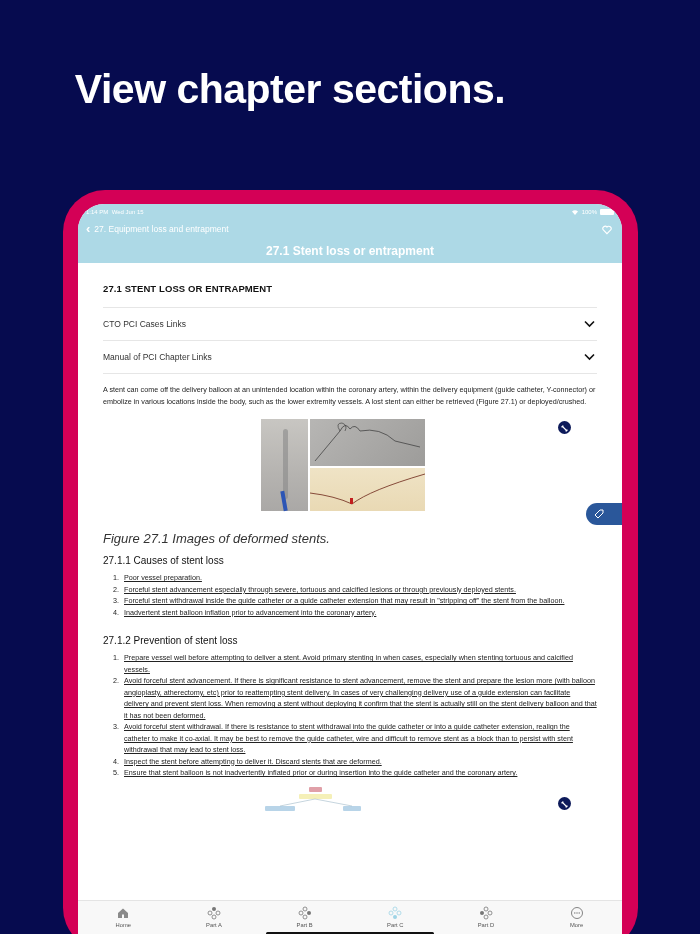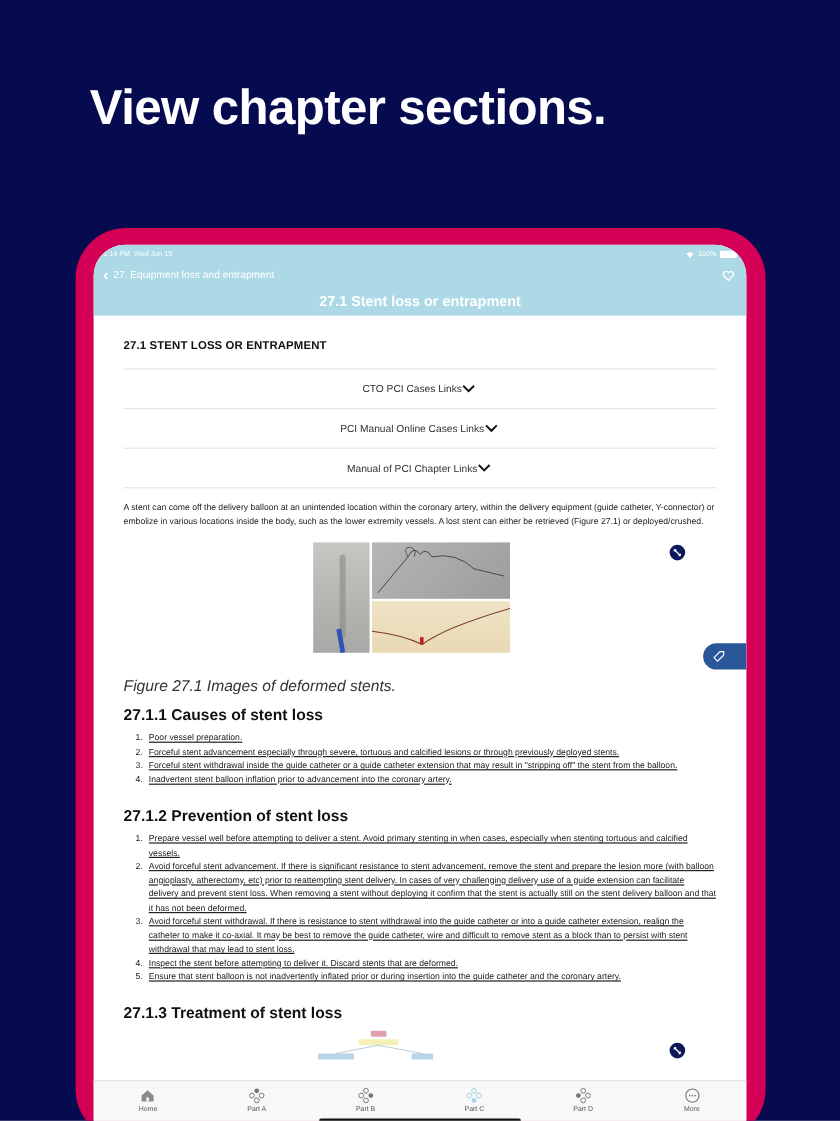--- a/index.html
+++ b/index.html
@@ -48,21 +48,21 @@
       position: absolute; left: 25px; top: 59px; width: 494px;
     }
     .section-title {
       font-size: 9.5px; font-weight: bold; color: #111; margin-top: 20px; height: 24px;
       letter-spacing: 0.1px;
     }
     .accordion {
       border-top: 1px solid #e6e6e6;
     }
     .acc-item {
-      display: flex; justify-content: center; align-items: center;
+      display: flex; justify-content: space-between; align-items: center;
       height: 33px; border-bottom: 1px solid #e6e6e6; font-size: 8.5px; color: #333;
       cursor: pointer;
     }
     .acc-item svg { width: 11px; height: 8px; margin-right: 2px; }
     .para {
       font-size: 7.2px; line-height: 11.5px; color: #222; margin-top: 10px;
     }
     .figure-wrap {
       position: relative; height: 132px; margin-top: 12px;
     }
@@ -85,21 +85,21 @@
     }
     .expand-btn {
       position: absolute; width: 13px; height: 13px; border-radius: 50%;
       background: #0d1a5a; cursor: pointer;
     }
     .tag-btn {
       position: absolute; right: -25px; top: 84px; width: 36px; height: 22px;
       background: #2a579a; border-radius: 11px 0 0 11px; cursor: pointer;
     }
     .caption { font-size: 13px; font-style: italic; color: #333; margin-top: -20px; }
-    .subhead { font-size: 13px; font-weight: bold; color: #111; margin-top: 9px; margin-bottom: 6px; }
+    .subhead { font-size: 10px; font-weight: normal; color: #111; margin-top: 9px; margin-bottom: 6px; }
     ol.list { font-size: 7.2px; color: #222; line-height: 11.5px; padding-left: 18px; text-decoration: underline; }
     ol.list li { padding-left: 3px; }
     .flow {
       position: relative; height: 40px; margin-top: 6px;
     }
     .flow .box { position: absolute; height: 5px; border-radius: 1px; }
     .tabbar {
       position: absolute; left: 0; top: 696px; width: 544px; height: 44px;
       background: #f8f8f8; border-top: 1px solid #e4e4e4;
       display: flex; justify-content: space-around; padding-top: 5px;
@@ -145,26 +145,20 @@
       </svg>
     <div class="header-title">27.1 Stent loss or entrapment</div>
   </div>
 
   <div class="content">
     <div class="section-title">27.1 STENT LOSS OR ENTRAPMENT</div>
 
     <div class="accordion">
       <div class="acc-item">
         <span>CTO PCI Cases Links</span>
-        <svg viewBox="0 0 11 8">
-            <path d="M1 1.5 L5.5 6 L10 1.5" fill="none" stroke="#111" stroke-width="1.6"></path>
-          </svg>
-      </div>
-      <div class="acc-item">
-        <span>PCI Manual Online Cases Links</span>
         <svg viewBox="0 0 11 8">
             <path d="M1 1.5 L5.5 6 L10 1.5" fill="none" stroke="#111" stroke-width="1.6"></path>
           </svg>
       </div>
       <div class="acc-item">
         <span>Manual of PCI Chapter Links</span>
         <svg viewBox="0 0 11 8">
             <path d="M1 1.5 L5.5 6 L10 1.5" fill="none" stroke="#111" stroke-width="1.6"></path>
           </svg>
       </div>
@@ -215,21 +209,20 @@
 
     <div class="subhead" style="margin-top:17px">27.1.2 Prevention of stent loss</div>
     <ol class="list">
       <li>Prepare vessel well before attempting to deliver a stent. Avoid primary stenting in when cases, especially when stenting tortuous and calcified vessels.</li>
       <li>Avoid forceful stent advancement. If there is significant resistance to stent advancement, remove the stent and prepare the lesion more (with balloon angioplasty, atherectomy, etc) prior to reattempting stent delivery. In cases of very challenging delivery use of a guide extension can facilitate delivery and prevent stent loss. When removing a stent without deploying it confirm that the stent is actually still on the stent delivery balloon and that it has not been deformed.</li>
       <li>Avoid forceful stent withdrawal. If there is resistance to stent withdrawal into the guide catheter or into a guide catheter extension, realign the catheter to make it co-axial. It may be best to remove the guide catheter, wire and difficult to remove stent as a block than to persist with stent withdrawal that may lead to stent loss.</li>
       <li>Inspect the stent before attempting to deliver it. Discard stents that are deformed.</li>
       <li>Ensure that stent balloon is not inadvertently inflated prior or during insertion into the guide catheter and the coronary artery.</li>
     </ol>
 
-    <div class="subhead" style="margin-top:16px">27.1.3 Treatment of stent loss</div>
     <div class="flow">
       <div class="box" style="left:206px; top:2px; width:13px; background:#e0a0a8;"></div>
       <div class="box" style="left:196px; top:9px; width:33px; background:#f5f0b8;"></div>
       <div class="box" style="left:162px; top:21px; width:30px; background:#b8d4e8;"></div>
       <div class="box" style="left:240px; top:21px; width:18px; background:#b8d4e8;"></div>
       <svg width="494" height="40" style="position:absolute;left:0;top:0">
         <path d="M212 14 L177 21 M212 14 L249 21" stroke="#a0b8c8" stroke-width="0.6" fill="none"></path>
       </svg>
       <div class="expand-btn" style="right: 26px; top: 12px;">
         <svg width="13" height="13" viewBox="0 0 13 13">

